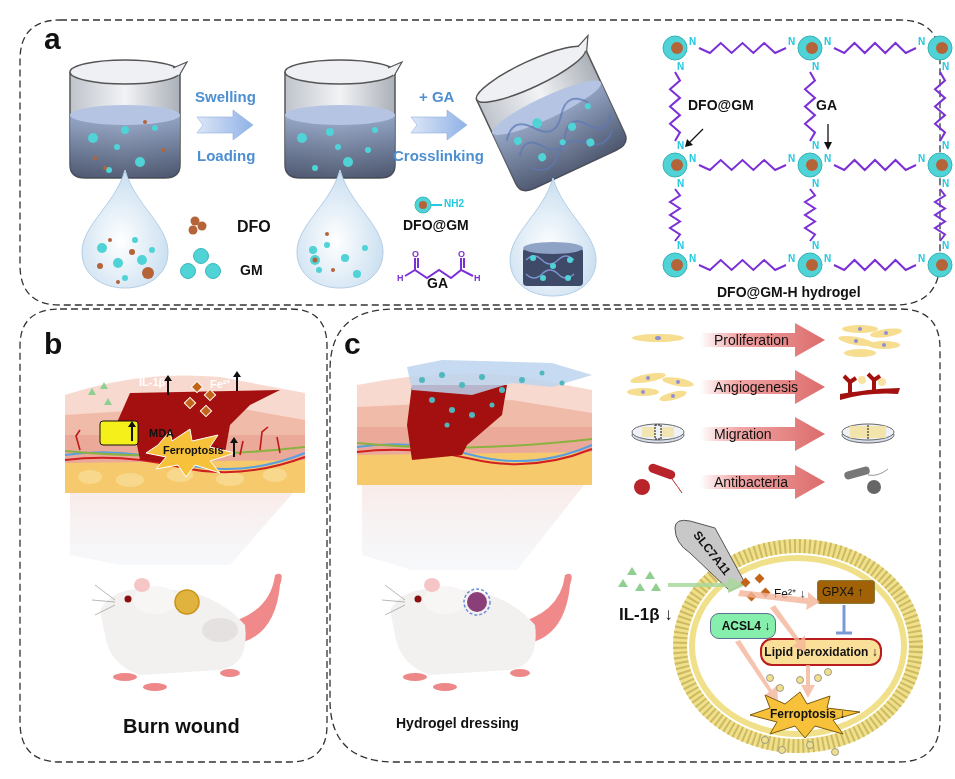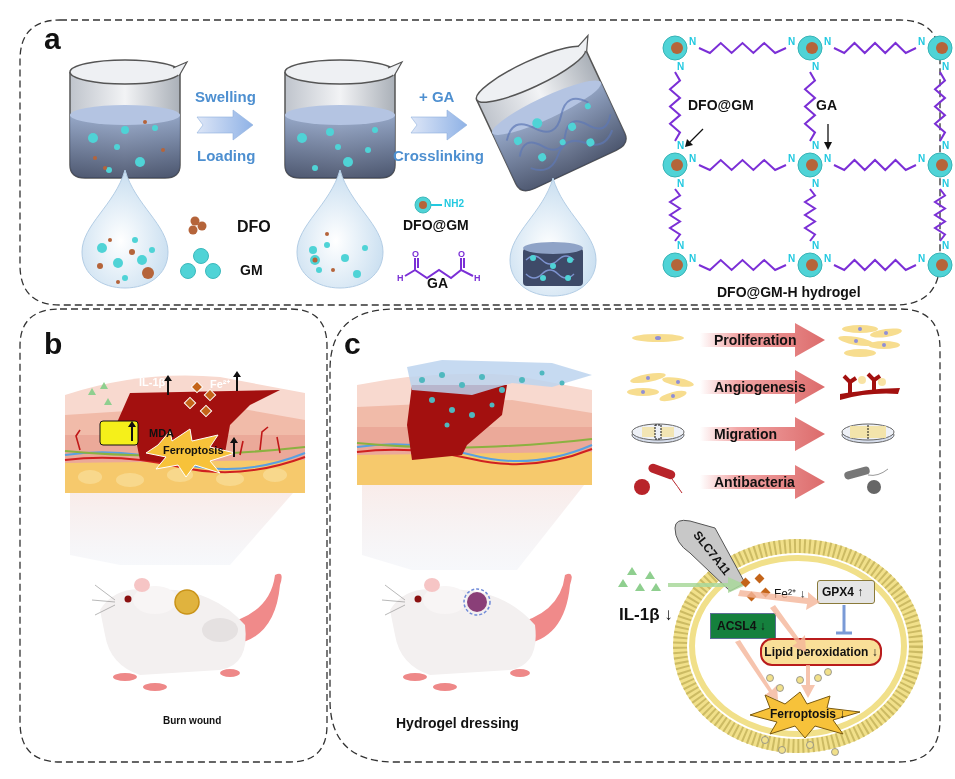--- a/index.html
+++ b/index.html
@@ -1,21 +1,21 @@
 <!DOCTYPE html>
 <html><head>
 <meta charset="utf-8">
 <style>
   html,body{margin:0;padding:0;background:#fff;}
   body{width:955px;height:779px;position:relative;overflow:hidden;font-family:"Liberation Sans",sans-serif;}
   .abs{position:absolute;}
   .lbl{font-weight:bold;color:#111;position:absolute;white-space:nowrap;}
   .panel-letter{font-size:30px;font-weight:bold;position:absolute;color:#111;}
   .blue-txt{color:#4d8fd0;font-weight:bold;font-size:15px;position:absolute;text-align:right;}
-  .arrow-lbl{font-size:14px;font-weight:bold;color:#111;position:absolute;}
+  .arrow-lbl{font-size:14px;font-weight:normal;color:#111;position:absolute;}
   svg{position:absolute;overflow:visible;}
 </style>
 </head>
 <body>
 
 <svg width="955" height="779" style="left:0;top:0;">
   <path d="M60,20 H900 Q940,20 940,60 V260 Q940,305 895,305 H60 Q20,305 20,265 V60 Q20,20 60,20 Z" fill="none" stroke="#333" stroke-width="1.3" stroke-dasharray="7,4"></path>
 </svg>
 <div class="panel-letter" style="left:44px;top:22px;">a</div>
 
@@ -352,21 +352,21 @@
       <ellipse cx="75" cy="122" rx="12" ry="4"></ellipse>
       <ellipse cx="150" cy="108" rx="10" ry="4"></ellipse>
     </g>
   <g stroke="#888" stroke-width=".6">
       <line x1="35" y1="35" x2="15" y2="20"></line>
       <line x1="35" y1="37" x2="12" y2="35"></line>
       <line x1="35" y1="40" x2="15" y2="50"></line>
     </g>
   <circle cx="107" cy="37" r="12" fill="#e0b33e" stroke="#c99318" stroke-width="1.5"></circle>
 </svg>
-<div class="lbl" style="left:123px;top:715px;font-size:10px;margin-left:40px;">Burn wound</div>
+<div class="lbl" style="left:123px;top:715px;font-size:20px;">Burn wound</div>
 
 <svg width="955" height="779" style="left:0;top:0;">
   <path d="M395,309 H900 Q940,309 940,349 V720 Q940,762 898,762 H395 Q330,762 330,700 V370 Q330,309 395,309 Z" fill="none" stroke="#333" stroke-width="1.3" stroke-dasharray="7,4"></path>
 </svg>
 <div class="panel-letter" style="left:344px;top:327px;">c</div>
 
 <svg width="245" height="200" style="left:352px;top:355px;">
   <path d="M10,200 L60,215 L165,215 L240,120 L10,120 Z" fill="url(#cone)" opacity=".6"></path>
   <path d="M5,30 Q80,15 160,20 L240,35 L240,115 L225,130 L5,130 Z" fill="#f8d9cf"></path>
   <path d="M5,52 L160,45 L240,58 L240,72 L5,72 Z" fill="#f1bba9"></path>
@@ -556,22 +556,22 @@
 <div class="abs" style="left:619px;top:605px;font-size:17px;font-weight:bold;color:#111;"><span>IL-1β</span> ↓</div>
 <svg width="40" height="40" style="left:738px;top:573px;">
   <g fill="#c46419">
       <rect x="4" y="6" width="7" height="7" transform="rotate(45 7.5 9.5)"></rect>
       <rect x="18" y="2" width="7" height="7" transform="rotate(45 21.5 5.5)"></rect>
       <rect x="24" y="16" width="7" height="7" transform="rotate(45 27.5 19.5)"></rect>
       <rect x="10" y="20" width="7" height="7" transform="rotate(45 13.5 23.5)"></rect>
     </g>
 </svg>
 <div class="abs" style="left:774px;top:585px;font-size:12px;font-weight:normal;color:#111;"><span>Fe²⁺</span> ↓</div>
-<div class="abs" style="left:817px;top:580px;width:52px;height:22px;background:#e5e5e5;border:1px solid #8a7a3a;border-radius:3px;font-size:12px;font-weight:bold;color:#111;line-height:22px;padding-left:4px;"><span>GPX4</span> ↑</div>
-<div class="abs" style="left:710px;top:613px;width:58px;height:24px;background:#15803d;border:1px solid #5d6e95;border-radius:0;font-size:12px;font-weight:bold;color:#111;line-height:24px;padding-left:6px;"><span>ACSL4</span> ↓</div>
+<div class="abs" style="left:817px;top:580px;width:52px;height:22px;background:#a16207;border:1px solid #8a7a3a;border-radius:3px;font-size:12px;font-weight:normal;color:#111;line-height:22px;padding-left:4px;"><span>GPX4</span> ↑</div>
+<div class="abs" style="left:710px;top:613px;width:58px;height:24px;background:#86efac;border:1px solid #5d6e95;border-radius:9px;font-size:12px;font-weight:bold;color:#111;line-height:24px;padding-left:6px;text-align:center;"><span>ACSL4</span> ↓</div>
 <svg width="20" height="40" style="left:834px;top:605px;">
   <line x1="10" y1="0" x2="10" y2="28" stroke="#7a9ad6" stroke-width="3"></line>
     <line x1="2" y1="28" x2="18" y2="28" stroke="#7a9ad6" stroke-width="3"></line>
 </svg>
 <div class="abs" style="left:760px;top:638px;width:118px;height:24px;background:#f9df98;border:2px solid #b91c1c;border-radius:12px;font-size:12px;font-weight:bold;color:#111;line-height:24px;text-align:center;"><span>Lipid peroxidation</span> ↓</div>
 <svg width="200" height="140" style="left:720px;top:560px;">
   <g fill="#f5b69a" opacity=".8">
     <path d="M20,30 L88,38 L88,32 L100,42 L86,50 L87,44 L18,36 Z"></path>
     <path d="M55,45 L80,80 L85,75 L86,92 L72,86 L77,83 L50,48 Z"></path>
     <path d="M20,80 L52,130 L57,125 L58,140 L45,135 L49,132 L15,82 Z"></path>

